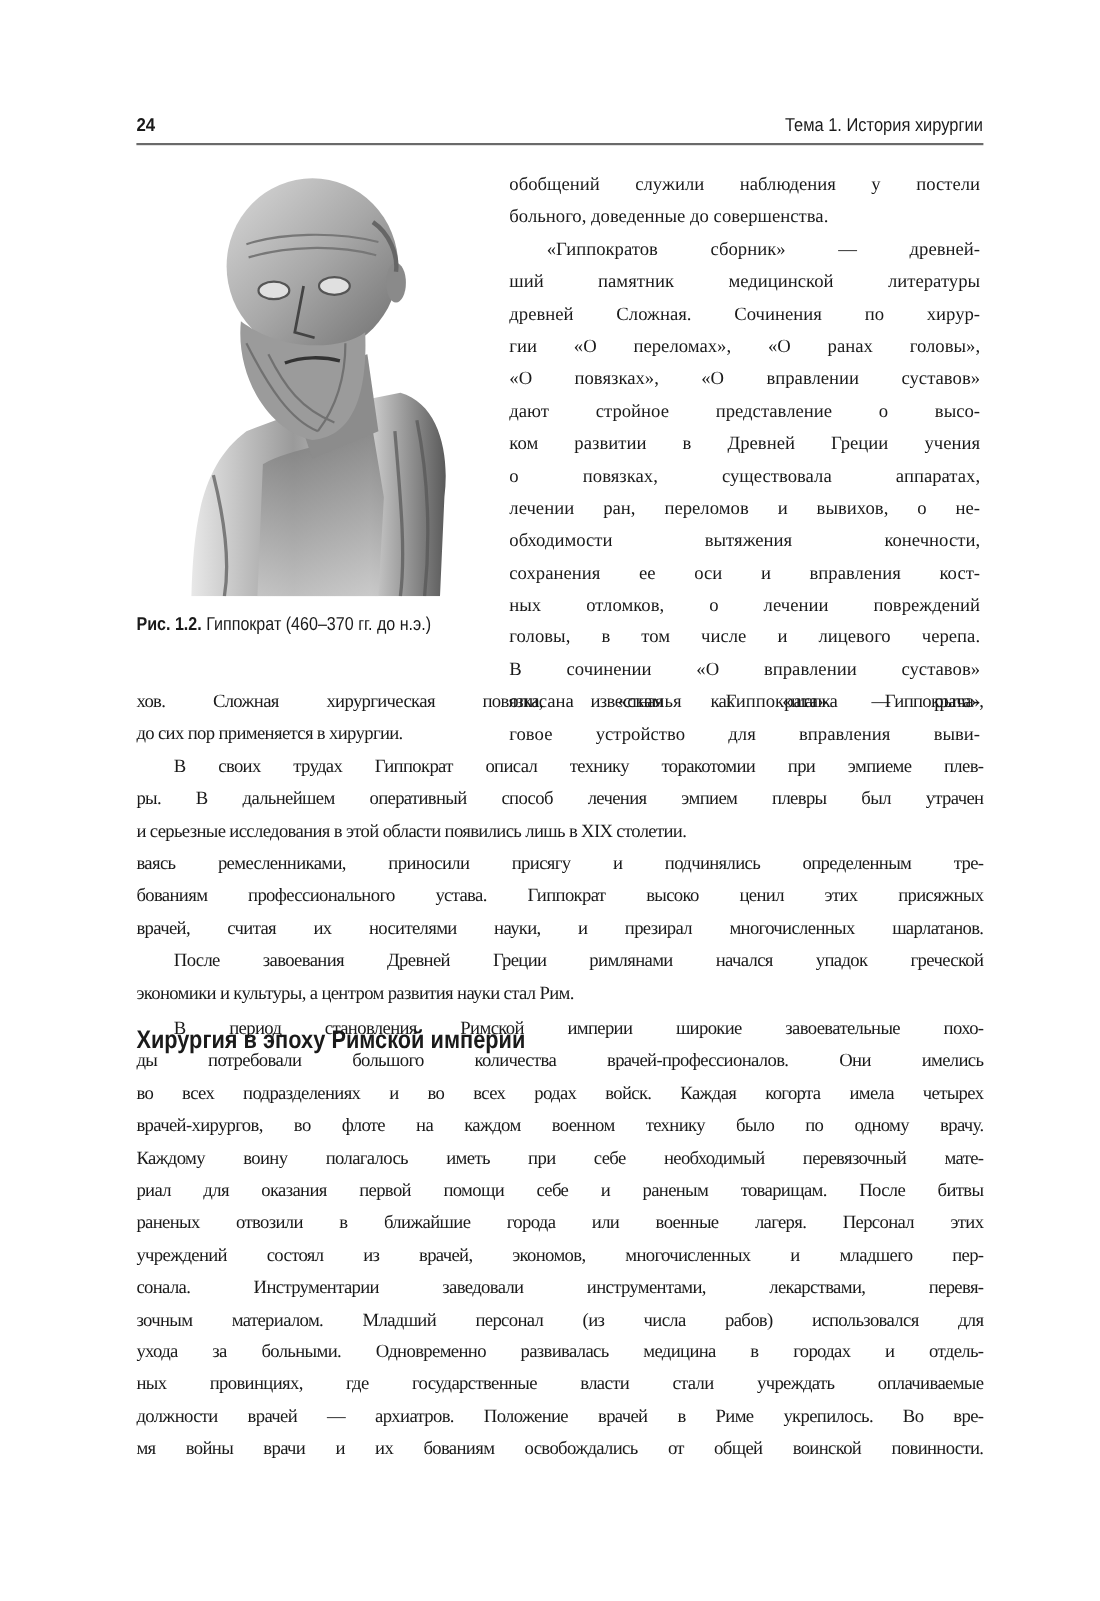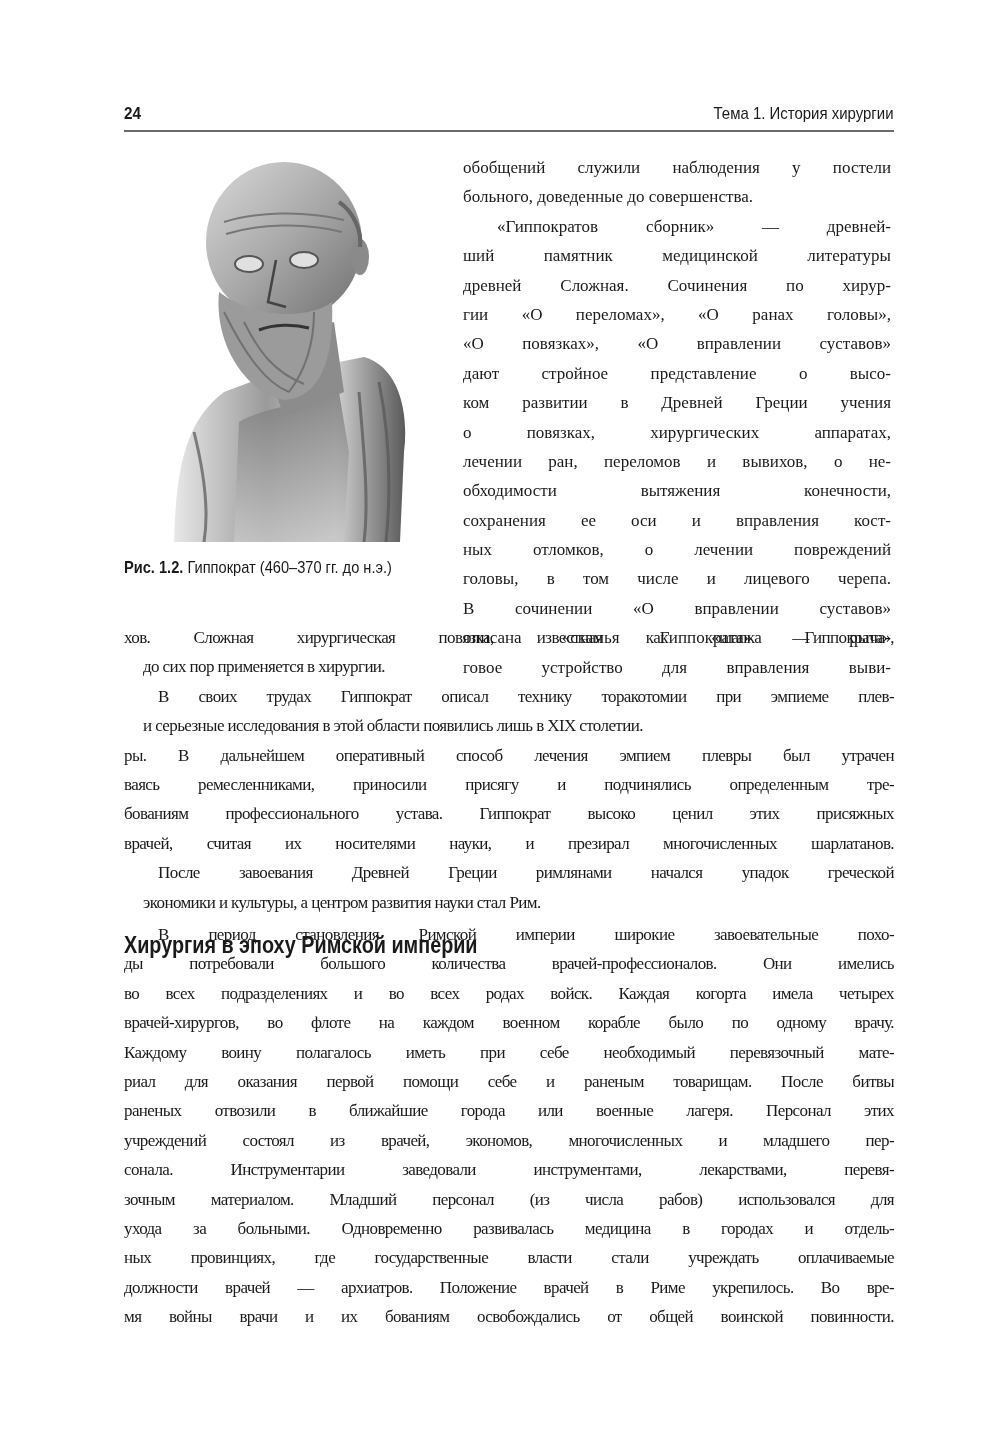--- a/index.html
+++ b/index.html
@@ -10,21 +10,21 @@
   .figure { position: absolute; left: 124px; top: 152px; width: 320px; }
   .bust { position: absolute; left: 40px; top: 0; width: 260px; height: 390px; }
   .caption { position: absolute; left: 0; top: 406px; white-space: nowrap; font-family: "Liberation Sans", sans-serif; font-size: 17px; transform: scaleX(0.86); transform-origin: left; }
   .caption b { font-weight: bold; }
   .body-text { font-family: "Liberation Serif", serif; font-size: 17px; line-height: 29.4px; }
   .wrap-col { position: absolute; left: 463px; top: 153px; width: 428px; text-align: justify; }
   .wrap-col .line { display: block; text-align: justify; text-align-last: justify; height: 29.4px; white-space: nowrap; }
   .wrap-col .line.short { text-align-last: left; }
   .full-col { position: absolute; left: 124px; width: 770px; }
   .full-col .line { display: block; height: 29.4px; white-space: nowrap; text-align: justify; text-align-last: justify; }
-  .full-col .line.short { text-align-last: left; margin-left: 19px; }
+  .full-col .line.short { text-align-last: left; }
   .indent { padding-left: 34px; }
   .section-heading { position: absolute; left: 124px; top: 932px; font-family: "Liberation Sans", sans-serif; font-weight: bold; font-size: 23px; transform: scaleX(0.86); transform-origin: left; white-space: nowrap; }
 </style>
 </head>
 <body>
 
 <div class="header">
   <span class="page-num">24</span>
   <span class="running-title">Тема 1. История хирургии</span>
 </div>
@@ -81,51 +81,51 @@
 <div class="wrap-col body-text">
   <span class="line">обобщений служили наблюдения у постели</span>
   <span class="line short">больного, доведенные до совершенства.</span>
   <span class="line indent">«Гиппократов сборник» — древней-</span>
   <span class="line">ший памятник медицинской литературы</span>
   <span class="line">древней Сложная. Сочинения по хирур-</span>
   <span class="line">гии «О переломах», «О ранах головы»,</span>
   <span class="line">«О повязках», «О вправлении суставов»</span>
   <span class="line">дают стройное представление о высо-</span>
   <span class="line">ком развитии в Древней Греции учения</span>
-  <span class="line">о повязках, хирургических аппаратах,</span>
+  <span class="line">о повязках, существовала аппаратах,</span>
   <span class="line">лечении ран, переломов и вывихов, о не-</span>
   <span class="line">обходимости вытяжения конечности,</span>
   <span class="line">сохранения ее оси и вправления кост-</span>
   <span class="line">ных отломков, о лечении повреждений</span>
   <span class="line">головы, в том числе и лицевого черепа.</span>
   <span class="line">В сочинении «О вправлении суставов»</span>
   <span class="line">описана «скамья Гиппократа» — рыча-</span>
   <span class="line">говое устройство для вправления выви-</span>
 </div>
 
 <div class="full-col body-text" style="top: 623px; letter-spacing: -0.6px;">
   <span class="line">хов. Сложная хирургическая повязка, известная как «шапка Гиппократа»,</span>
   <span class="line short">до сих пор применяется в хирургии.</span>
   <span class="line indent">В своих трудах Гиппократ описал технику торакотомии при эмпиеме плев-</span>
+  <span class="line">ры. В дальнейшем оперативный способ лечения эмпием плевры был утрачен</span>
   <span class="line short">и серьезные исследования в этой области появились лишь в XIX столетии.</span>
-  <span class="line">ры. В дальнейшем оперативный способ лечения эмпием плевры был утрачен</span>
   <span class="line">ваясь ремесленниками, приносили присягу и подчинялись определенным тре-</span>
   <span class="line">бованиям профессионального устава. Гиппократ высоко ценил этих присяжных</span>
   <span class="line">врачей, считая их носителями науки, и презирал многочисленных шарлатанов.</span>
   <span class="line indent">После завоевания Древней Греции римлянами начался упадок греческой</span>
   <span class="line short">экономики и культуры, а центром развития науки стал Рим.</span>
 </div>
 
 <div class="section-heading">Хирургия в эпоху Римской империи</div>
 
 <div class="full-col body-text" style="top: 920px; letter-spacing: -0.6px;">
   <span class="line indent">В период становления Римской империи широкие завоевательные похо-</span>
   <span class="line">ды потребовали большого количества врачей-профессионалов. Они имелись</span>
   <span class="line">во всех подразделениях и во всех родах войск. Каждая когорта имела четырех</span>
-  <span class="line">врачей-хирургов, во флоте на каждом военном корабле было по одному врачу.</span>
+  <span class="line">врачей-хирургов, во флоте на каждом военном технику было по одному врачу.</span>
   <span class="line">Каждому воину полагалось иметь при себе необходимый перевязочный мате-</span>
   <span class="line">риал для оказания первой помощи себе и раненым товарищам. После битвы</span>
   <span class="line">раненых отвозили в ближайшие города или военные лагеря. Персонал этих</span>
   <span class="line">учреждений состоял из врачей, экономов, многочисленных и младшего пер-</span>
   <span class="line">сонала. Инструментарии заведовали инструментами, лекарствами, перевя-</span>
   <span class="line">зочным материалом. Младший персонал (из числа рабов) использовался для</span>
   <span class="line">ухода за больными. Одновременно развивалась медицина в городах и отдель-</span>
   <span class="line">ных провинциях, где государственные власти стали учреждать оплачиваемые</span>
   <span class="line">должности врачей — архиатров. Положение врачей в Риме укрепилось. Во вре-</span>
   <span class="line">мя войны врачи и их бованиям освобождались от общей воинской повинности.</span>

